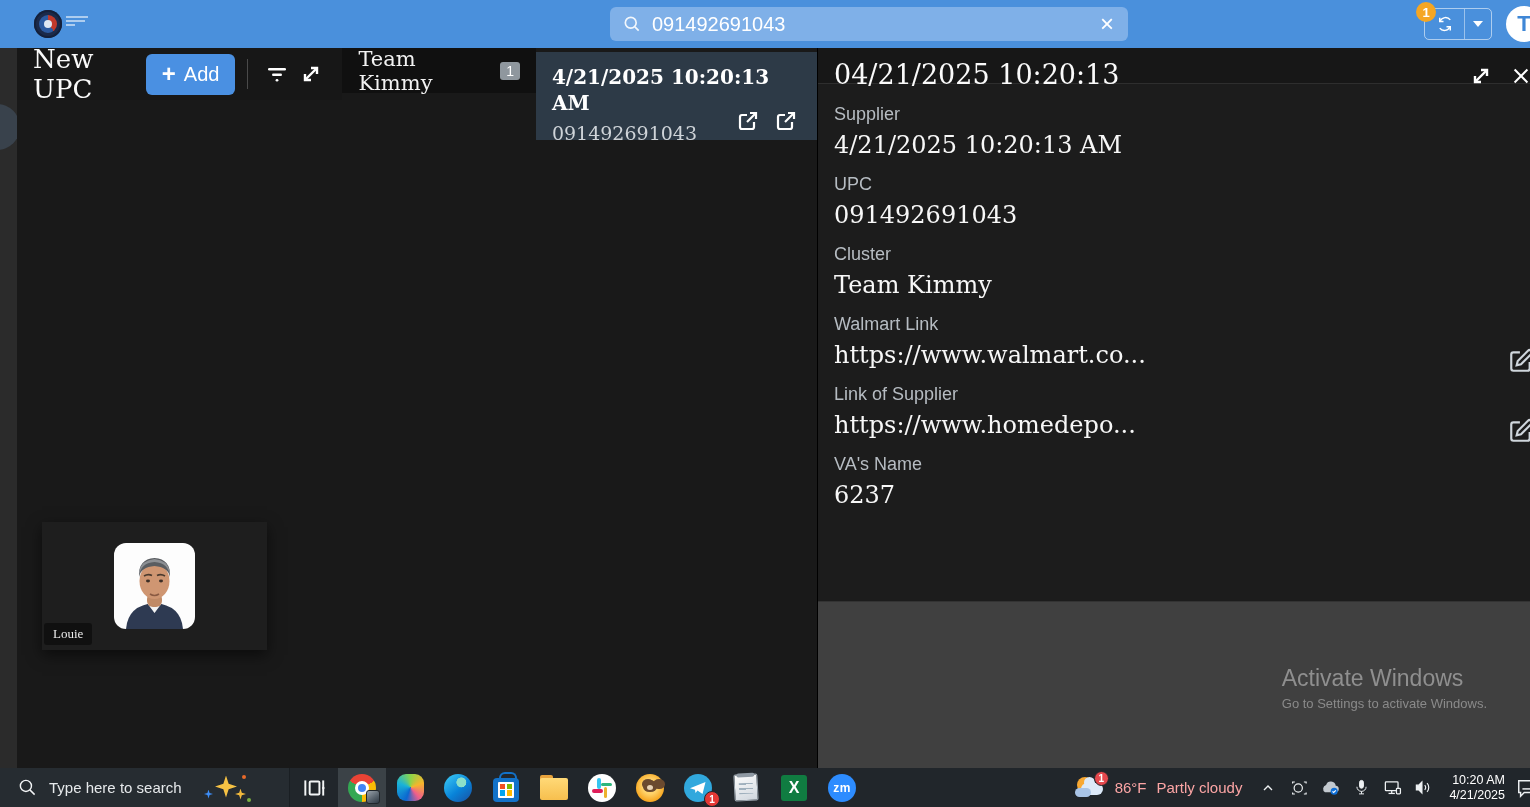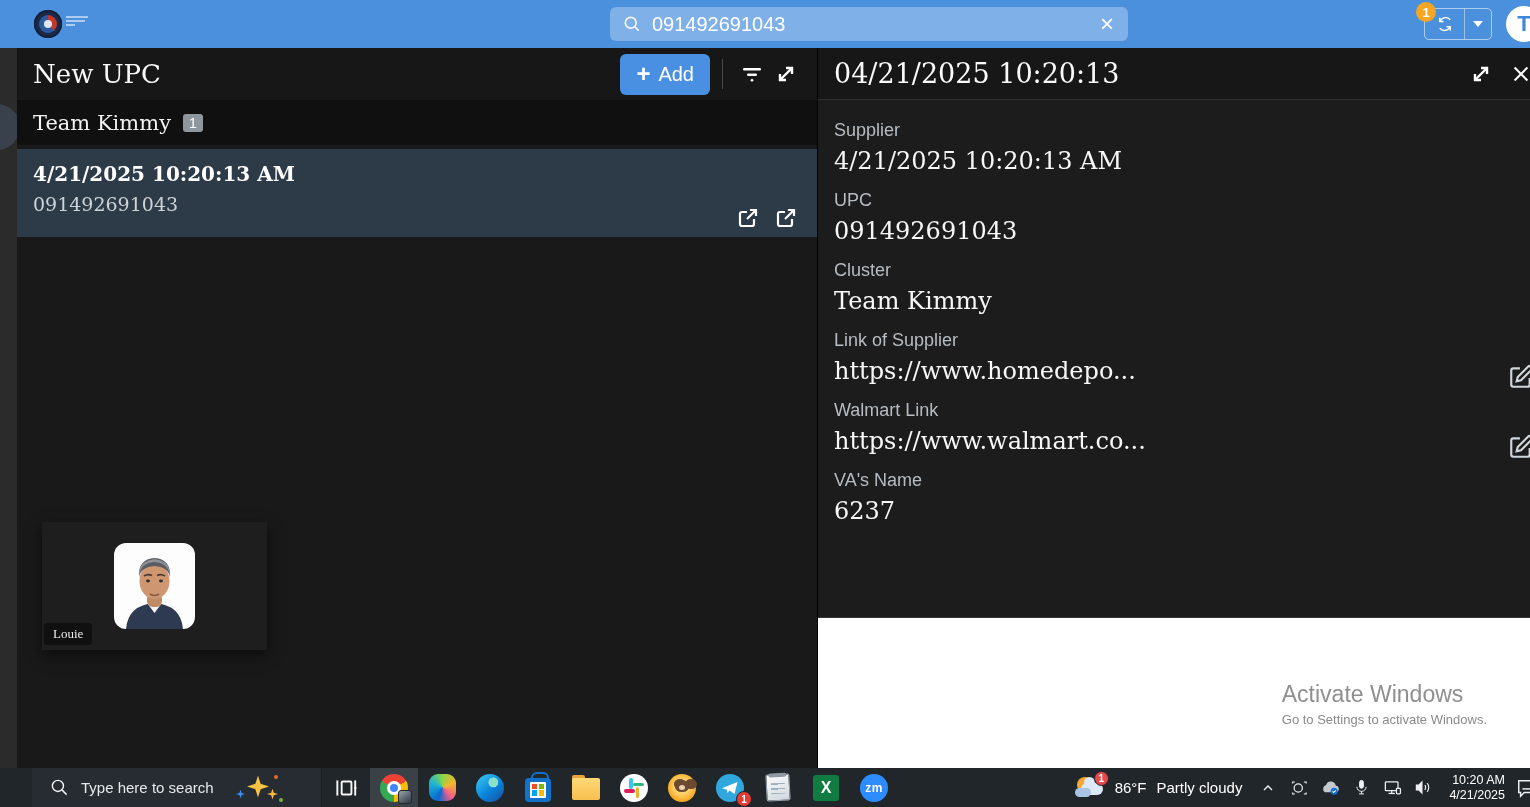--- a/index.html
+++ b/index.html
@@ -39,21 +39,21 @@
   .sync-badge{position:absolute;top:-7px;left:-9px;min-width:20px;height:20px;border-radius:50%;
     background:var(--badge-orange);color:#fff;font-size:13px;font-weight:bold;display:flex;align-items:center;justify-content:center;}
   .avatar{width:36px;height:36px;border-radius:50%;background:#fff;color:#3f87d6;font-weight:bold;
     font-size:22px;display:flex;align-items:center;justify-content:center;margin-right:-12px;flex:none;}
 
   
   .main{display:flex;height:720px;position:relative;background:#141414;}
   .left-panel{width:817px;display:flex;position:relative;}
   .left-strip{width:17px;background:#2b2b2b;position:relative;overflow:hidden;flex:none;}
   .left-strip::before{content:"";position:absolute;left:-26px;top:56px;width:46px;height:46px;border-radius:50%;background:#39424c;}
-  .left-content{flex:1;display:flex;flex-direction:column;background:#191919;}
+  .left-content{flex:1;display:flex;flex-direction:row;background:#191919;}
   .panel-header{height:52px;background:#171717;display:flex;align-items:center;padding:0 14px 0 16px;color:#fafafa;}
   .panel-title{font-size:26px;}
   .lp-actions{margin-left:auto;display:flex;align-items:center;}
   .add-btn{background:var(--accent);color:#fff;border:none;border-radius:6px;height:41px;padding:0 16px;
     font-size:20px;display:flex;align-items:center;gap:8px;cursor:pointer;font-family:"Liberation Sans",sans-serif;}
   .add-plus{font-size:24px;font-weight:bold;line-height:1;}
   .vdivider{width:1px;height:30px;background:#4a4a4a;margin:0 12px;}
   .icon-btn{width:34px;height:34px;display:flex;align-items:center;justify-content:center;cursor:pointer;color:#fff;}
   .group-row{height:45px;background:#101010;display:flex;align-items:center;padding:0 16px;color:#f2f2f2;}
   .group-name{font-size:21px;}
@@ -69,38 +69,38 @@
   
   .louie-card{position:absolute;left:42px;top:474px;width:225px;height:128px;background:#1e1e1e;
     box-shadow:0 5px 14px rgba(0,0,0,.55);z-index:5;font-family:Liberation Serif, serif;}
   .louie-photo{width:81px;height:86px;margin:21px auto 0;display:block;}
   .louie-chip{position:absolute;left:2px;bottom:5px;background:rgba(12,12,12,.8);color:#ececec;
     font-size:13px;padding:3px 9px;border-radius:3px;}
 
   
   .detail-panel{width:713px;background:#1c1c1c;border-left:1px solid #000;position:relative;overflow:hidden;
     display:flex;flex-direction:column;}
-  .detail-header{height:52px;background:#171717;border-bottom:1px solid #2e2e2e;display:flex;align-items:center;
-    padding:0 0 0 16px;color:#fafafa;flex:none;}
+  .detail-header{height:36px;background:#171717;border-bottom:1px solid #2e2e2e;display:flex;align-items:flex-start;
+    padding:11px 0 0 16px;color:#fafafa;flex:none;}
   .detail-title{font-size:27px;}
   .dp-actions{margin-left:auto;display:flex;align-items:center;gap:6px;}
   .close-btn{margin-right:-8px;}
   .detail-body{padding:10px 0 0 16px;position:relative;flex:none;height:517px;}
   .field{margin-bottom:10px;position:relative;}
   .field-label{color:#b6bcc2;font-size:18px;line-height:24px;margin-top:8px;font-family:"Liberation Sans",sans-serif;}
   .field-value{color:#f7f7f7;font-size:24px;line-height:34px;margin-top:2px;}
   .field-edit{position:absolute;right:-8px;top:32px;color:#cfd6dc;}
   .detail-divider{height:1px;background:#333;flex:none;}
-  .detail-footer{flex:1;background:#ffffff;position:relative;}
+  .detail-footer{flex:1;background:#404040;position:relative;}
   .watermark{position:absolute;right:43px;top:63px;text-align:left;color:#969696;}
   .wm-title{font-size:23px;font-weight:300;color:#8f8f8f;}
   .wm-sub{font-size:13px;margin-top:4px;color:#8a8a8a;}
 
   
-  .taskbar{height:39px;background:var(--taskbar);display:flex;align-items:center;position:relative;color:#eceff1;padding-left:32px;}
+  .taskbar{height:39px;background:var(--taskbar);display:flex;align-items:center;position:relative;color:#eceff1;}
   .tb-search{width:290px;height:100%;display:flex;align-items:center;padding-left:18px;background:#262c31;
     border-right:1px solid #1a1f23;}
   .tb-search input{background:transparent;border:none;outline:none;color:#eceff1;font-size:15px;margin-left:12px;
     width:150px;font-family:"Liberation Sans",sans-serif;}
   .tb-search input::placeholder{color:#e6e9eb;opacity:1;}
   .sparkles{position:relative;width:52px;height:30px;margin-left:2px;flex:none;}
   .star{position:absolute;background:#f6c244;clip-path:polygon(50% 0,62% 38%,100% 50%,62% 62%,50% 100%,38% 62%,0 50%,38% 38%);}
   .star.big{width:22px;height:22px;left:14px;top:3px;}
   .star.small{width:11px;height:11px;left:34px;top:16px;background:#f2b93c;}
   .star.blue{width:9px;height:9px;left:3px;top:17px;background:#3d8df5;}
@@ -158,21 +158,21 @@
 
   .tray{position:absolute;right:0;top:0;height:39px;display:flex;align-items:center;}
   .weather{display:flex;align-items:center;gap:8px;margin-right:14px;cursor:pointer;}
   .weather-icon{position:relative;width:32px;height:26px;flex:none;}
   .w-sun{position:absolute;left:2px;top:2px;width:16px;height:16px;border-radius:50%;background:#f8a832;}
   .w-cloud{position:absolute;left:6px;top:8px;width:22px;height:12px;border-radius:8px;background:#dce9f8;}
   .w-cloud::before{content:"";position:absolute;left:3px;top:-6px;width:11px;height:11px;border-radius:50%;background:#dce9f8;}
   .w-cloud2{position:absolute;left:0;top:13px;width:16px;height:9px;border-radius:7px;background:#a9c4e6;}
   .w-badge{position:absolute;right:-2px;top:-4px;min-width:15px;height:15px;border-radius:50%;background:var(--badge-red);
     color:#fff;font-size:10px;font-weight:bold;display:flex;align-items:center;justify-content:center;border:1.5px solid var(--taskbar);}
-  .weather-text{font-size:15px;color:#ffffff;display:flex;gap:10px;white-space:nowrap;}
+  .weather-text{font-size:15px;color:#fca5a5;display:flex;gap:10px;white-space:nowrap;}
   .tray-icons{display:flex;align-items:center;gap:7px;margin-right:10px;}
   .tray-btn{width:24px;height:30px;display:flex;align-items:center;justify-content:center;cursor:pointer;color:#eef1f3;}
   .clock{text-align:right;font-size:12.5px;line-height:15px;color:#fff;margin:0 10px 0 4px;cursor:pointer;white-space:nowrap;}
   .action-center{margin-right:-9px;}
 </style>
 </head>
 <body>
 
 <div class="topbar">
   <div class="brand">
@@ -317,32 +317,32 @@
       </div>
       <div class="field">
         <div class="field-label">UPC</div>
         <div class="field-value serif">091492691043</div>
       </div>
       <div class="field">
         <div class="field-label">Cluster</div>
         <div class="field-value serif">Team Kimmy</div>
       </div>
       <div class="field">
-        <div class="field-label">Link of Supplier</div>
-        <div class="field-value serif">https://www.homedepo...</div>
+        <div class="field-label">Walmart Link</div>
+        <div class="field-value serif">https://www.walmart.co...</div>
         <div class="field-edit icon-btn">
           <svg width="26" height="26" viewBox="0 0 24 24" fill="none" stroke="currentColor" stroke-width="2">
               <path d="M11 4H5a2 2 0 0 0-2 2v13a2 2 0 0 0 2 2h13a2 2 0 0 0 2-2v-6"></path>
               <path d="M18.4 2.6a2.1 2.1 0 0 1 3 3L12 15l-4 1 1-4 9.4-9.4z"></path>
             </svg>
         </div>
       </div>
       <div class="field">
-        <div class="field-label">Walmart Link</div>
-        <div class="field-value serif">https://www.walmart.co...</div>
+        <div class="field-label">Link of Supplier</div>
+        <div class="field-value serif">https://www.homedepo...</div>
         <div class="field-edit icon-btn">
           <svg width="26" height="26" viewBox="0 0 24 24" fill="none" stroke="currentColor" stroke-width="2">
               <path d="M11 4H5a2 2 0 0 0-2 2v13a2 2 0 0 0 2 2h13a2 2 0 0 0 2-2v-6"></path>
               <path d="M18.4 2.6a2.1 2.1 0 0 1 3 3L12 15l-4 1 1-4 9.4-9.4z"></path>
             </svg>
         </div>
       </div>
       <div class="field">
         <div class="field-label">VA's Name</div>
         <div class="field-value serif">6237</div>

